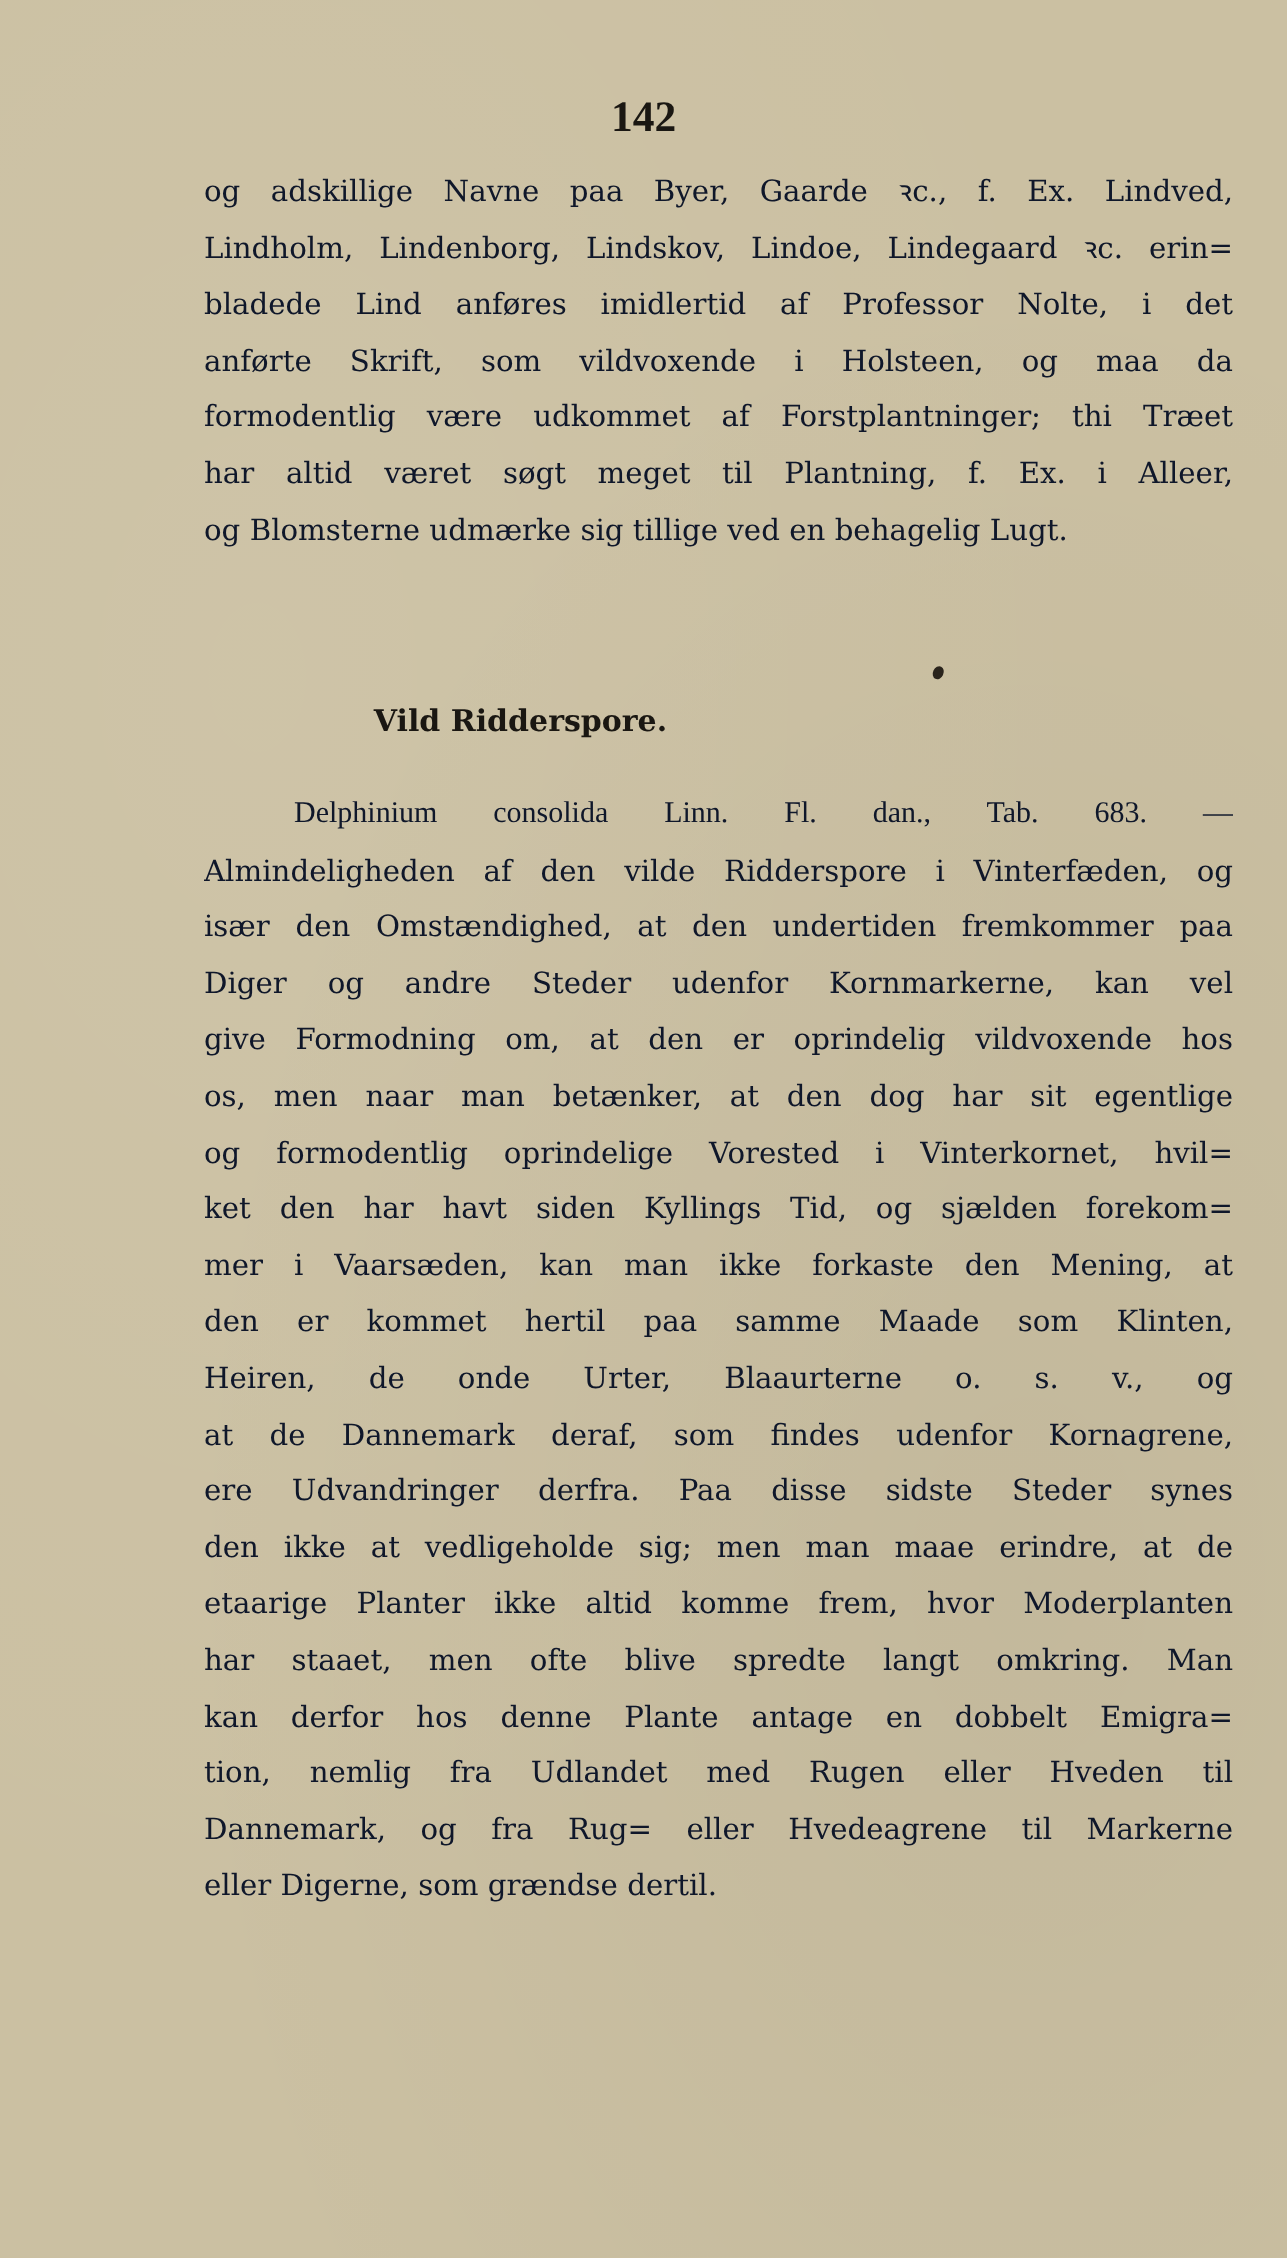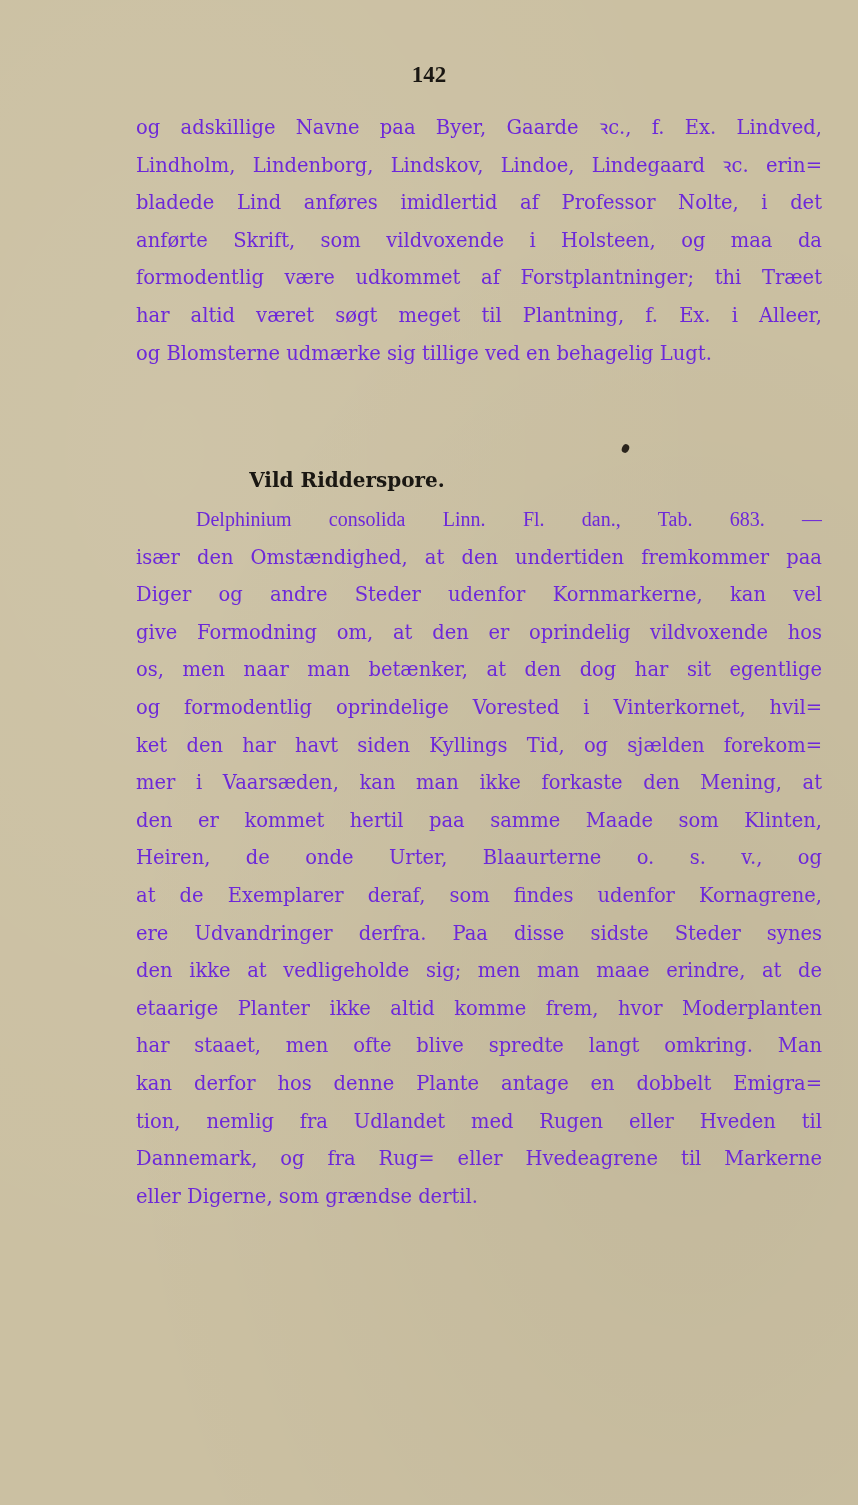--- a/index.html
+++ b/index.html
@@ -26,39 +26,39 @@
     height: 1505px;
   }
   .page-number {
     position: absolute;
     top: 62px;
     left: 0;
     width: 858px;
     text-align: center;
     font-family: "Liberation Serif", serif;
     font-weight: bold;
-    font-size: 23px;
+    font-size: 29px;
     letter-spacing: 0px;
     color: #1a1712;
   }
   .text-block {
     position: absolute;
     left: 136px;
     width: 686px;
   }
   .line {
     display: block;
     height: 37.6px;
     line-height: 37.6px;
     font-family: "DejaVu Serif", serif;
     font-size: 19.5px;
     white-space: nowrap;
     text-align: justify;
     text-align-last: justify;
-    color: #6d28d9;
+    color: #0f172a;
     overflow: hidden;
   }
   .line.last {
     text-align-last: left;
   }
   .line.indent {
     padding-left: 60px;
     box-sizing: border-box;
   }
   .line.latin {
@@ -101,32 +101,33 @@
     <span class="line">anførte Skrift, som vildvoxende i Holsteen, og maa da</span>
     <span class="line">formodentlig være udkommet af Forstplantninger; thi Træet</span>
     <span class="line">har altid været søgt meget til Plantning, f. Ex. i Alleer,</span>
     <span class="line last">og Blomsterne udmærke sig tillige ved en behagelig Lugt.</span>
   </div>
 
   <div class="ornament"></div>
 
   <div class="heading">Vild Ridderspore.</div>
 
-  <div class="text-block" style="top:501px;">
+  <div class="text-block" style="top:524px;">
     <span class="line indent latin">Delphinium consolida Linn.   Fl. dan., Tab. 683. —</span>
+    <span class="line">Almindeligheden af den vilde Ridderspore i Vinterfæden, og</span>
     <span class="line">især den Omstændighed, at den undertiden fremkommer paa</span>
     <span class="line">Diger og andre Steder udenfor Kornmarkerne, kan vel</span>
     <span class="line">give Formodning om, at den er oprindelig vildvoxende hos</span>
     <span class="line">os, men naar man betænker, at den dog har sit egentlige</span>
     <span class="line">og formodentlig oprindelige Vorested i Vinterkornet, hvil=</span>
     <span class="line">ket den har havt siden Kyllings Tid, og sjælden forekom=</span>
     <span class="line">mer i Vaarsæden, kan man ikke forkaste den Mening, at</span>
     <span class="line">den er kommet hertil paa samme Maade som Klinten,</span>
     <span class="line">Heiren, de onde Urter, Blaaurterne o. s. v., og</span>
-    <span class="line">at de Exemplarer deraf, som findes udenfor Kornagrene,</span>
+    <span class="line">at de Dannemark deraf, som findes udenfor Kornagrene,</span>
     <span class="line">ere Udvandringer derfra.  Paa disse sidste Steder synes</span>
     <span class="line">den ikke at vedligeholde sig; men man maae erindre, at de</span>
     <span class="line">etaarige Planter ikke altid komme frem, hvor Moderplanten</span>
     <span class="line">har staaet, men ofte blive spredte langt omkring.  Man</span>
     <span class="line">kan derfor hos denne Plante antage en dobbelt Emigra=</span>
     <span class="line">tion, nemlig fra Udlandet med Rugen eller Hveden til</span>
     <span class="line">Dannemark, og fra Rug= eller Hvedeagrene til Markerne</span>
     <span class="line last">eller Digerne, som grændse dertil.</span>
   </div>
 

